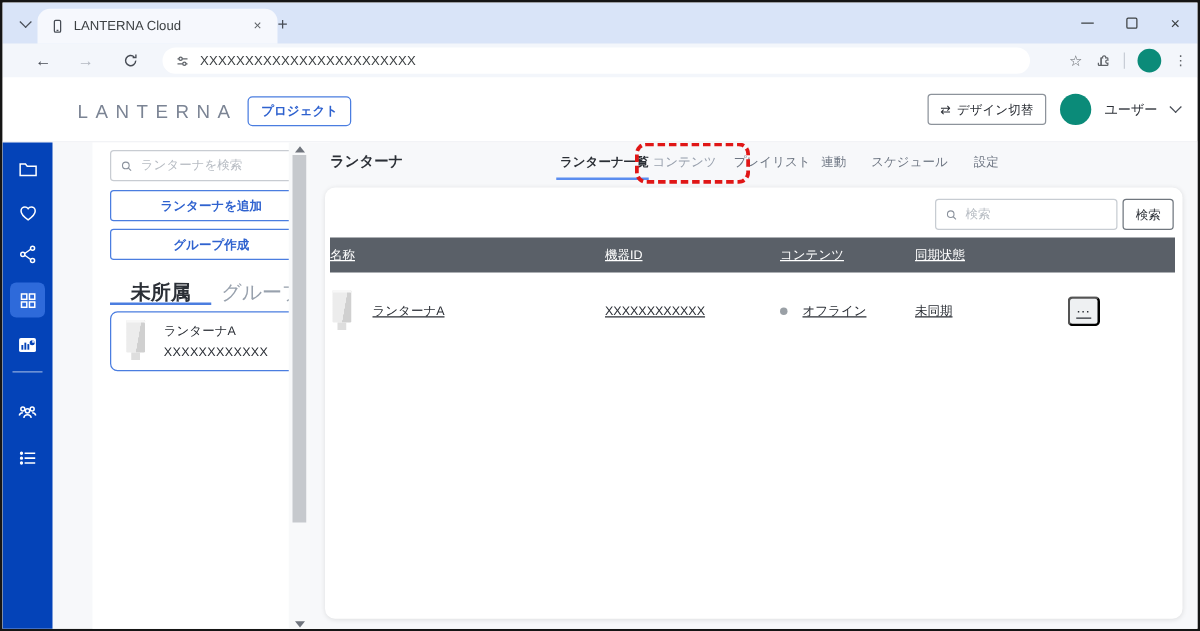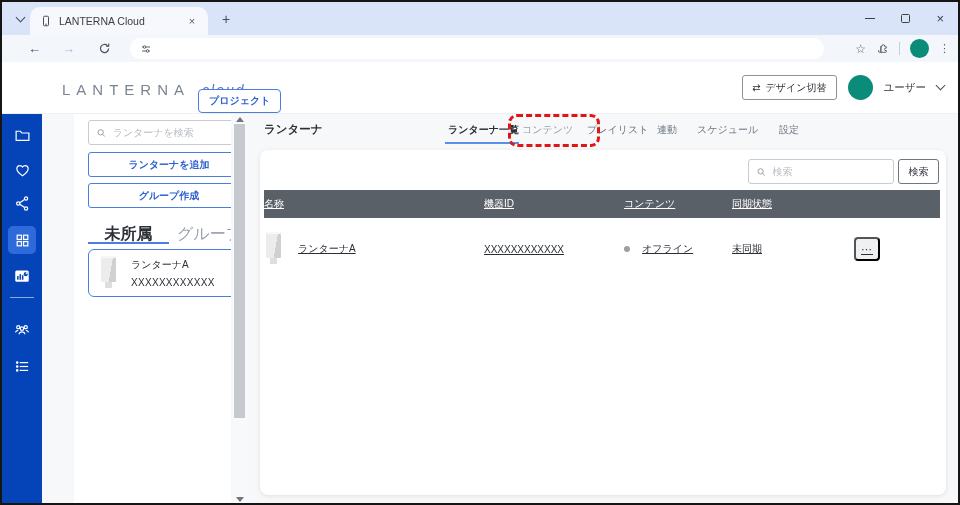--- a/index.html
+++ b/index.html
@@ -4,21 +4,21 @@
 <style>
   * { margin:0; padding:0; box-sizing:border-box; }
   html,body { background:#fff; }
   body { font-family:"Liberation Sans","DejaVu Sans",sans-serif; }
   .frame { position:relative; width:960px; height:505px; border:2px solid #151515; background:#fff; overflow:hidden; }
 
   
   .tabstrip { position:absolute; left:0; top:0; width:100%; height:33px; background:#d9e4f8; }
   .tabsearch { position:absolute; left:8px; top:7px; width:20px; height:20px; border-radius:50%; display:flex; align-items:center; justify-content:center; cursor:pointer; }
   .chev { width:7px; height:7px; border-right:1.6px solid #474c55; border-bottom:1.6px solid #474c55; transform:rotate(45deg); margin-top:-3px; }
-  .btab { position:absolute; left:28px; top:5px; width:178px; height:28px; background:#f6f8fd; border-radius:10px 10px 0 0; display:flex; align-items:center; padding:0 8px 0 10px; }
+  .btab { position:absolute; left:28px; top:5px; width:192px; height:28px; background:#f6f8fd; border-radius:10px 10px 0 0; display:flex; align-items:center; padding:0 8px 0 10px; }
   .btab-title { font-size:10.5px; color:#3c4043; flex:1; margin-left:7px; white-space:nowrap; overflow:hidden; }
   .tab-close { font-size:11px; color:#5f6368; width:16px; height:16px; display:flex; align-items:center; justify-content:center; border-radius:50%; }
   .newtab { position:absolute; left:215px; top:8px; width:18px; height:18px; color:#474c55; font-size:14px; display:flex; align-items:center; justify-content:center; }
   .wincontrols { position:absolute; right:6px; top:0; height:33px; display:flex; align-items:center; gap:26px; padding-right:8px; }
   .win-min { width:10px; height:1.4px; background:#3c4043; }
   .win-max { width:9px; height:9px; border:1.3px solid #3c4043; border-radius:1.5px; }
   .win-close { font-size:13px; color:#3c4043; line-height:1; }
 
   .toolbar { position:absolute; left:0; top:33px; width:100%; height:27px; background:#f3f6fb; }
   .nav-ic { position:absolute; top:3px; width:21px; height:21px; display:flex; align-items:center; justify-content:center; font-size:13px; color:#474c55; border-radius:50%; }
@@ -29,21 +29,21 @@
   .star { font-size:12px; color:#5f6368; }
   .tb-sep { width:1px; height:13px; background:#c8cdd6; }
   .avatar { width:19px; height:19px; border-radius:50%; background:#0b8b79; }
   .kebab { font-size:11px; color:#5f6368; }
 
   
   .appheader { position:absolute; left:0; top:60px; width:100%; height:52px; background:#fff; border-bottom:1px solid #eef0f4; }
   .logo { position:absolute; left:60px; top:19px; display:flex; align-items:baseline; gap:12px; }
   .logo-main { font-size:15px; letter-spacing:6px; color:#7b8494; }
   .logo-sub { font-size:14px; font-style:italic; letter-spacing:2px; color:#5b76c9; }
-  .btn-project { position:absolute; left:196px; top:15px; height:24px; padding:0 10px; background:#fff; border:1px solid #4a7de0; border-radius:4px; color:#2f62cf; font-size:10px; font-weight:bold; display:flex; align-items:center;margin-top:12px; }
+  .btn-project { position:absolute; left:196px; top:15px; height:24px; padding:0 10px; background:#fff; border:1px solid #4a7de0; border-radius:4px; color:#2f62cf; font-size:10px; font-weight:bold; display:flex; align-items:center; }
   .hdr-right { position:absolute; right:14px; top:13px; display:flex; align-items:center; gap:11px; }
   .btn-design { height:25px; padding:0 9px; background:#fff; border:1px solid #8d939b; border-radius:3px; font-size:10px; color:#2b2f36; display:flex; align-items:center; gap:5px; }
   .hdr-avatar { width:25px; height:25px; border-radius:50%; background:#0b8b79; }
   .user-label { font-size:10.5px; color:#2b2f36; }
   .chev-dn { width:7px; height:7px; border-right:1.4px solid #474c55; border-bottom:1.4px solid #474c55; transform:rotate(45deg); margin-top:-4px; }
 
   
   .appbody { position:absolute; left:0; top:112px; width:100%; height:391px; background:#f7f8fa; }
   .bluebar { position:absolute; left:0; top:0; width:40px; height:100%; background:#0443b8; }
   .sb-ic { position:absolute; left:8px; width:24px; height:24px; display:flex; align-items:center; justify-content:center; color:#fff; }
@@ -131,20 +131,21 @@
     </span>
     <div class="omnibox">
       <span>
         <svg width="12" height="12" viewBox="0 0 24 24" fill="none" stroke="#5f6368" stroke-width="2">
             <line x1="4" y1="8" x2="20" y2="8"></line>
             <circle cx="9" cy="8" r="2.6" fill="#f3f6fb"></circle>
             <line x1="4" y1="16" x2="20" y2="16"></line>
             <circle cx="15" cy="16" r="2.6" fill="#f3f6fb"></circle>
           </svg>
       </span>
+      <span class="omni-url">XXXXXXXXXXXXXXXXXXXXXXXX</span>
     </div>
     <div class="tb-right">
       <span class="star">☆</span>
       <span>
         <svg width="13" height="13" viewBox="0 0 24 24" fill="none" stroke="#5f6368" stroke-width="1.8">
             <path d="M9 8h2.2a2.4 2.4 0 1 1 4.6 0H18a1 1 0 0 1 1 1v2.2a2.4 2.4 0 1 0 0 4.6V18a1 1 0 0 1-1 1H9z"></path>
             <path d="M9 8v11H6a1 1 0 0 1-1-1v-3"></path>
           </svg>
       </span>
       <span class="tb-sep"></span>

